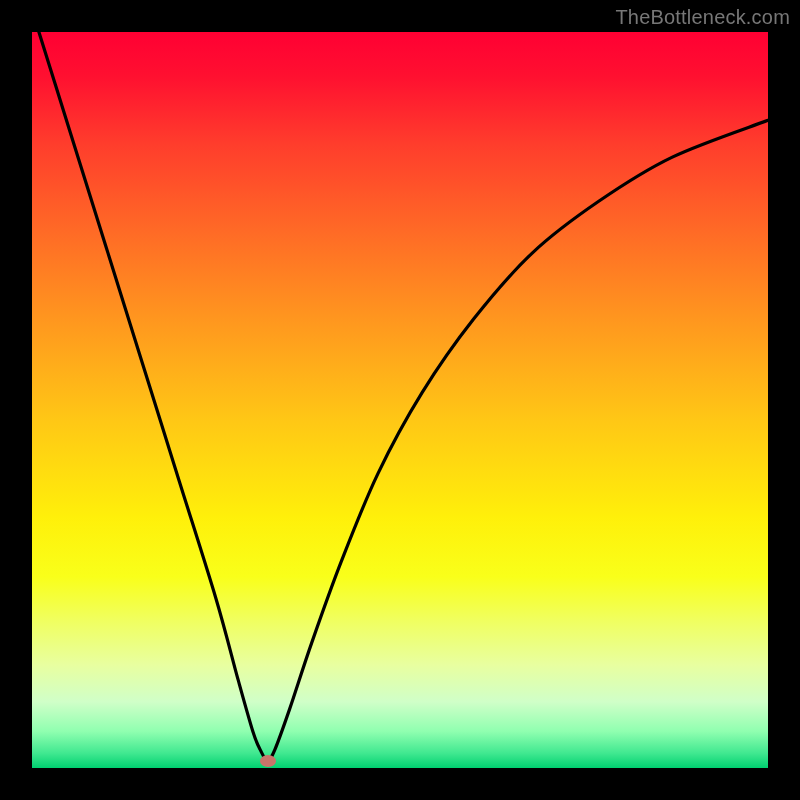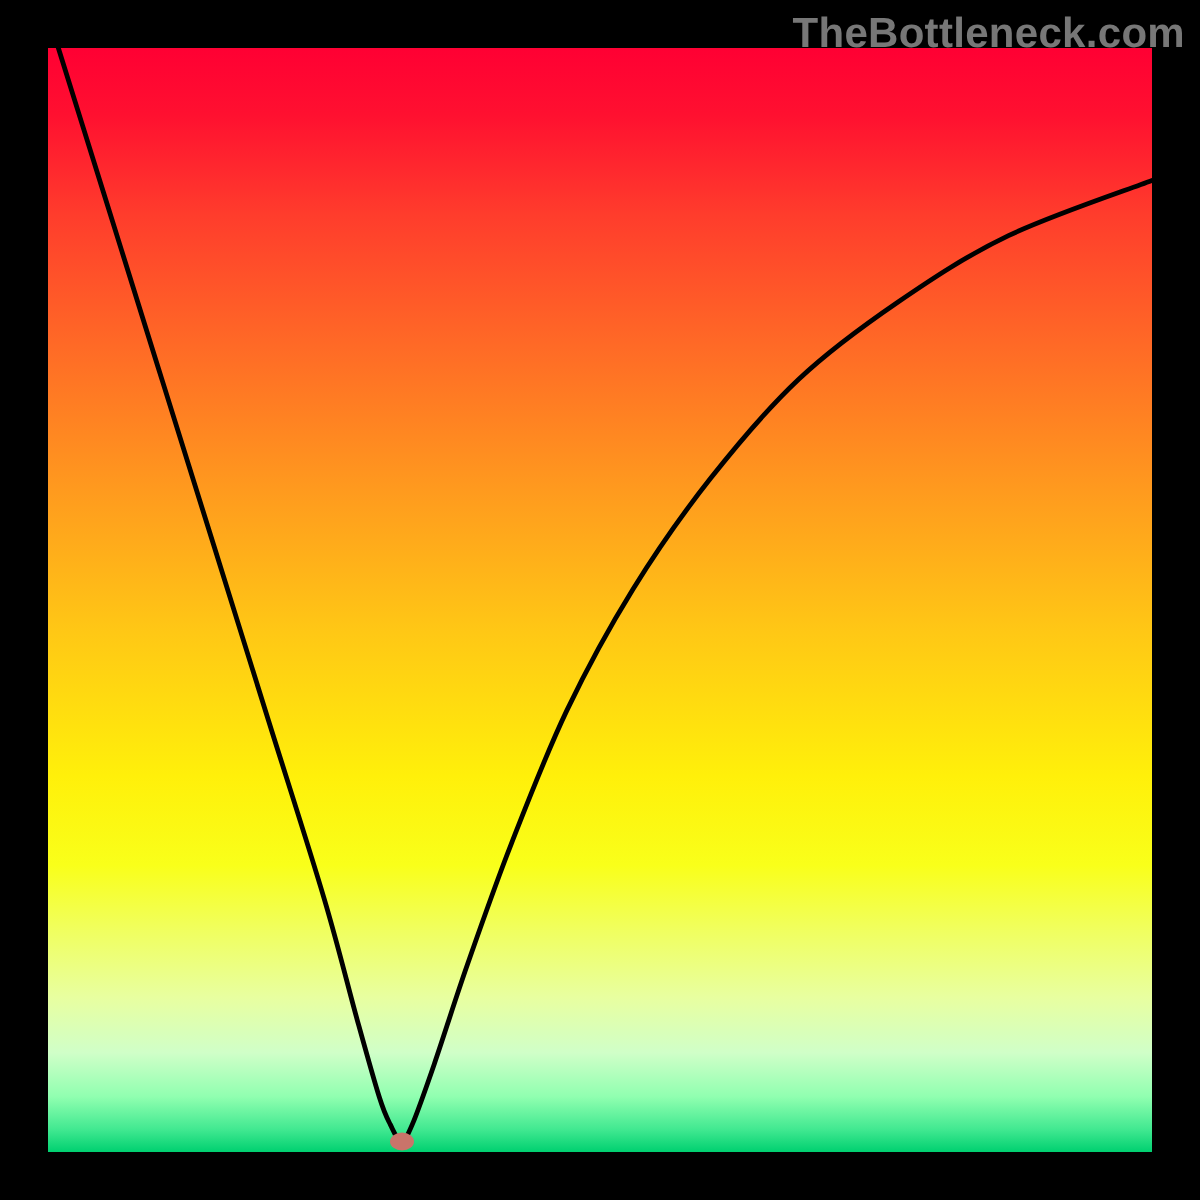--- a/index.html
+++ b/index.html
@@ -31,22 +31,22 @@
       #90ffb0 95%,
       #40e890 98%,
       #00d070 100%
     );
   }
   .watermark {
     position: absolute;
     top: 6px;
     right: 10px;
     color: #777;
-    font-size: 28px;
-    font-weight: 700;
+    font-size: 20px;
+    font-weight: 400;
     letter-spacing: 0.2px;
   }
   svg.curve {
     position: absolute;
     left: 0;
     top: 0;
     width: 736px;
     height: 736px;
   }
   .marker {

